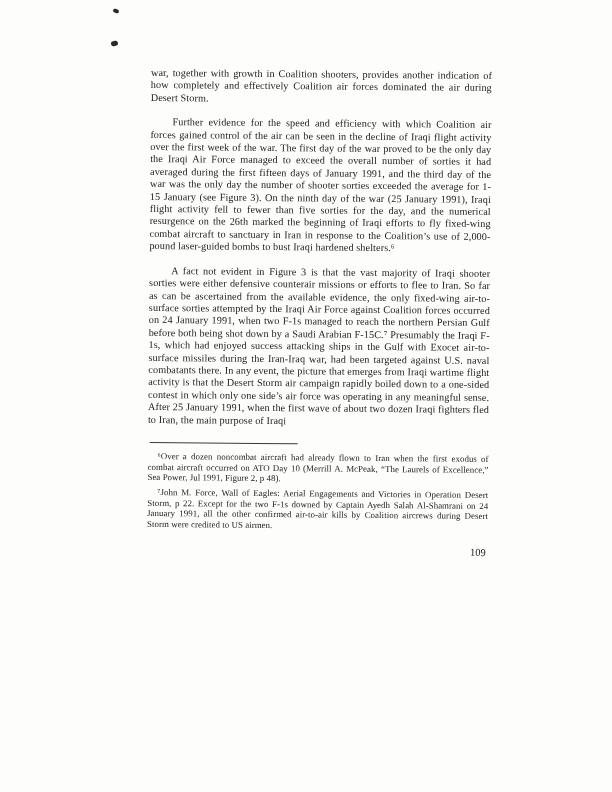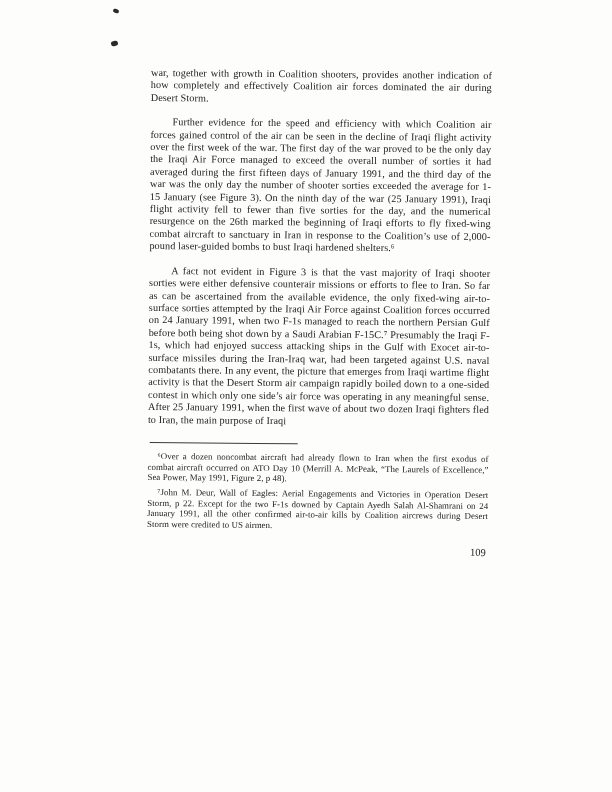--- a/index.html
+++ b/index.html
@@ -98,23 +98,23 @@
     <p class="para">war, together with growth in Coalition shooters, provides another indication of how completely and effectively Coalition air forces dominated the air during Desert Storm.</p>
 
     <p class="para indent">Further evidence for the speed and efficiency with which Coalition air forces gained control of the air can be seen in the decline of Iraqi flight activity over the first week of the war. The first day of the war proved to be the only day the Iraqi Air Force managed to exceed the overall number of sorties it had averaged during the first fifteen days of January 1991, and the third day of the war was the only day the number of shooter sorties exceeded the average for 1-15 January (see Figure 3). On the ninth day of the war (25 January 1991), Iraqi flight activity fell to fewer than five sorties for the day, and the numerical resurgence on the 26th marked the beginning of Iraqi efforts to fly fixed-wing combat aircraft to sanctuary in Iran in response to the Coalition’s use of 2,000-pound laser-guided bombs to bust Iraqi hardened shelters.⁶</p>
 
     <p class="para indent last">A fact not evident in Figure 3 is that the vast majority of Iraqi shooter sorties were either defensive counterair missions or efforts to flee to Iran. So far as can be ascertained from the available evidence, the only fixed-wing air-to-surface sorties attempted by the Iraqi Air Force against Coalition forces occurred on 24 January 1991, when two F-1s managed to reach the northern Persian Gulf before both being shot down by a Saudi Arabian F-15C.⁷ Presumably the Iraqi F-1s, which had enjoyed success attacking ships in the Gulf with Exocet air-to-surface missiles during the Iran-Iraq war, had been targeted against U.S. naval combatants there. In any event, the picture that emerges from Iraqi wartime flight activity is that the Desert Storm air campaign rapidly boiled down to a one-sided contest in which only one side’s air force was operating in any meaningful sense. After 25 January 1991, when the first wave of about two dozen Iraqi fighters fled to Iran, the main purpose of Iraqi</p>
 
     <div class="footnote-area">
 
       <div class="footnote-rule"></div>
 
-      <p class="footnote"><span>⁶Over a dozen noncombat aircraft had already flown to Iran when the first exodus of combat aircraft occurred on ATO Day 10 (Merrill A. McPeak, “The Laurels of Excellence,” </span><span class="italic">Sea Power</span><span>, May 1991, Figure 2, p 48).</span></p>
+      <p class="footnote"><span>⁶Over a dozen noncombat aircraft had already flown to Iran when the first exodus of combat aircraft occurred on ATO Day 10 (Merrill A. McPeak, “The Laurels of Excellence,” </span><span class="italic">Sea Power</span><span>, Jul 1991, Figure 2, p 48).</span></p>
 
-      <p class="footnote"><span>⁷John M. Deur, </span><span class="italic">Wall of Eagles: Aerial Engagements and Victories in Operation Desert Storm</span><span>, p 22. Except for the two F-1s downed by Captain Ayedh Salah Al-Shamrani on 24 January 1991, all the other confirmed air-to-air kills by Coalition aircrews during Desert Storm were credited to US airmen.</span></p>
+      <p class="footnote"><span>⁷John M. Force, </span><span class="italic">Wall of Eagles: Aerial Engagements and Victories in Operation Desert Storm</span><span>, p 22. Except for the two F-1s downed by Captain Ayedh Salah Al-Shamrani on 24 January 1991, all the other confirmed air-to-air kills by Coalition aircrews during Desert Storm were credited to US airmen.</span></p>
 
     </div>
 
     <div class="page-number">109</div>
 
   </div>
 
 </div>
 
 </body></html>

